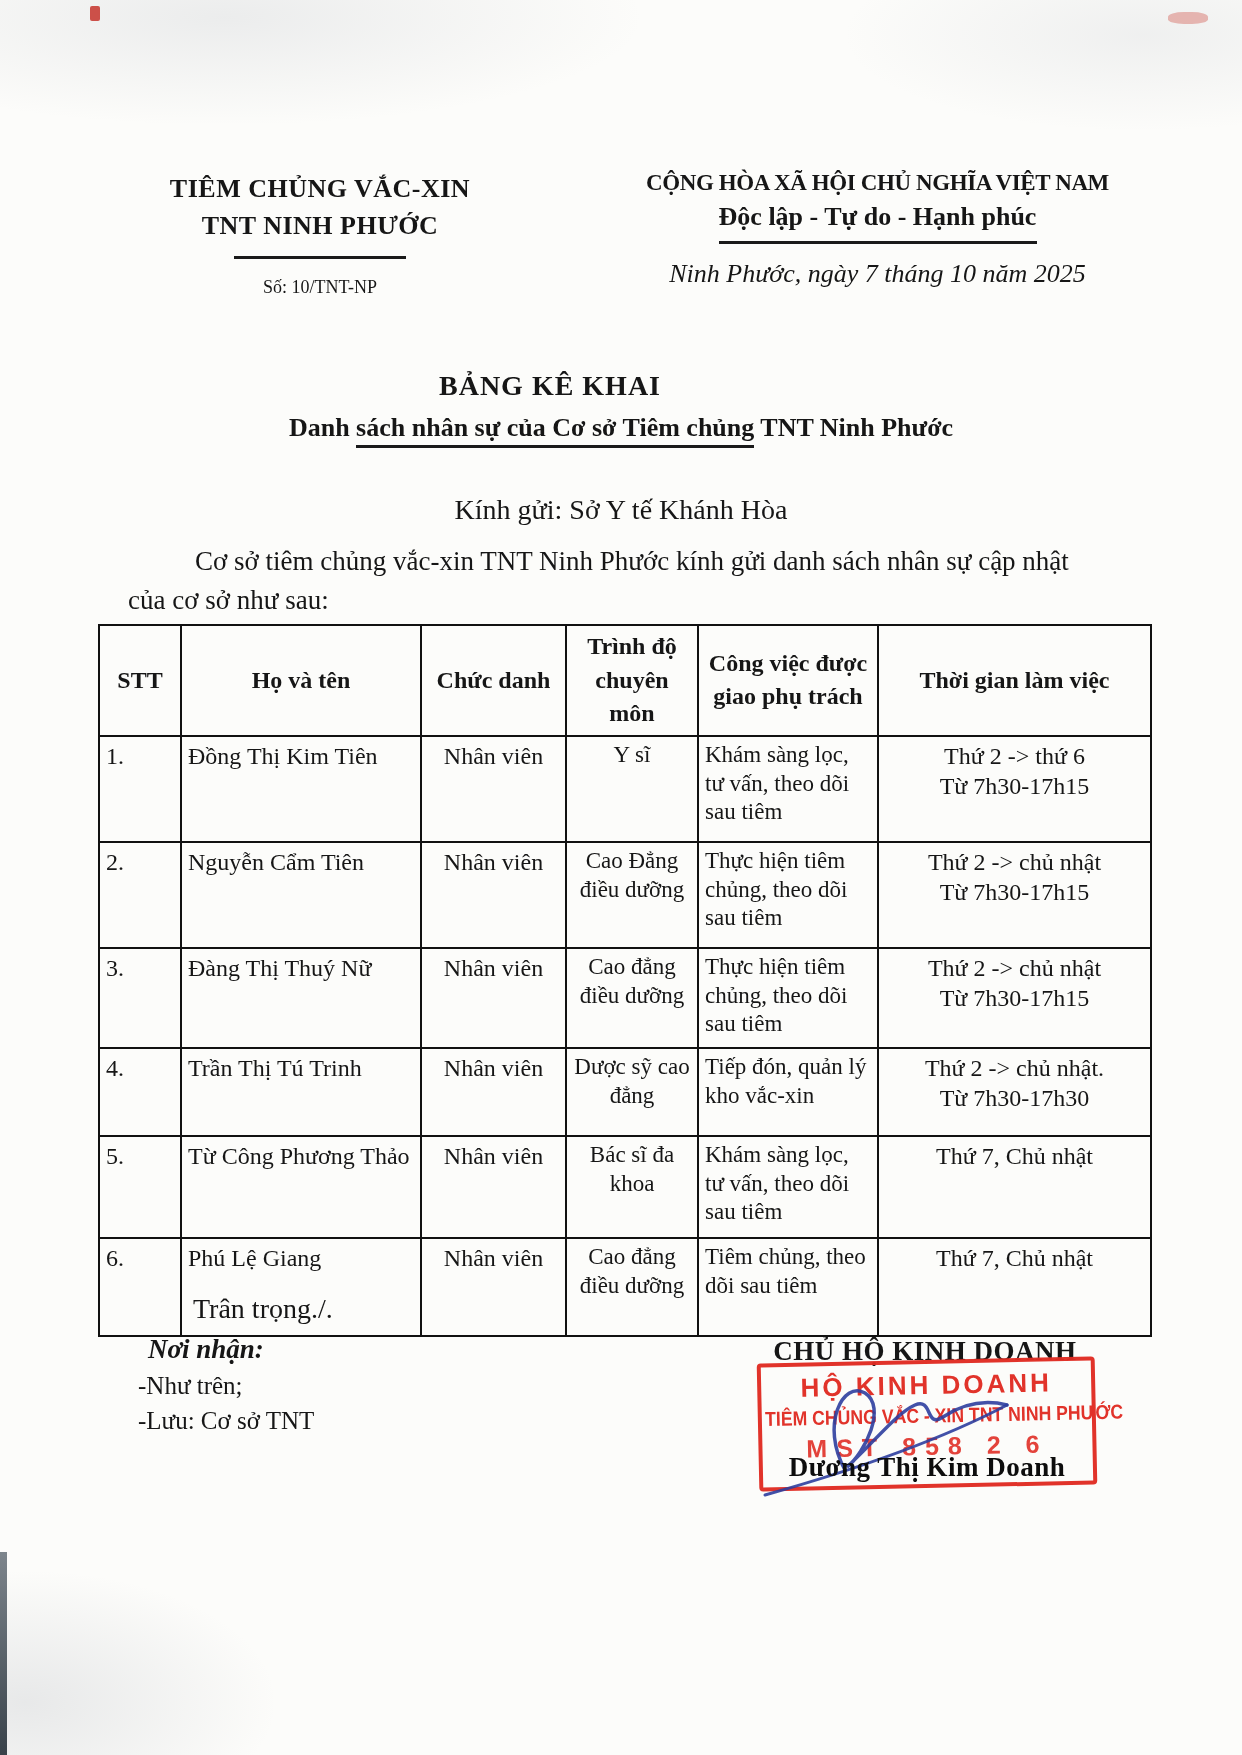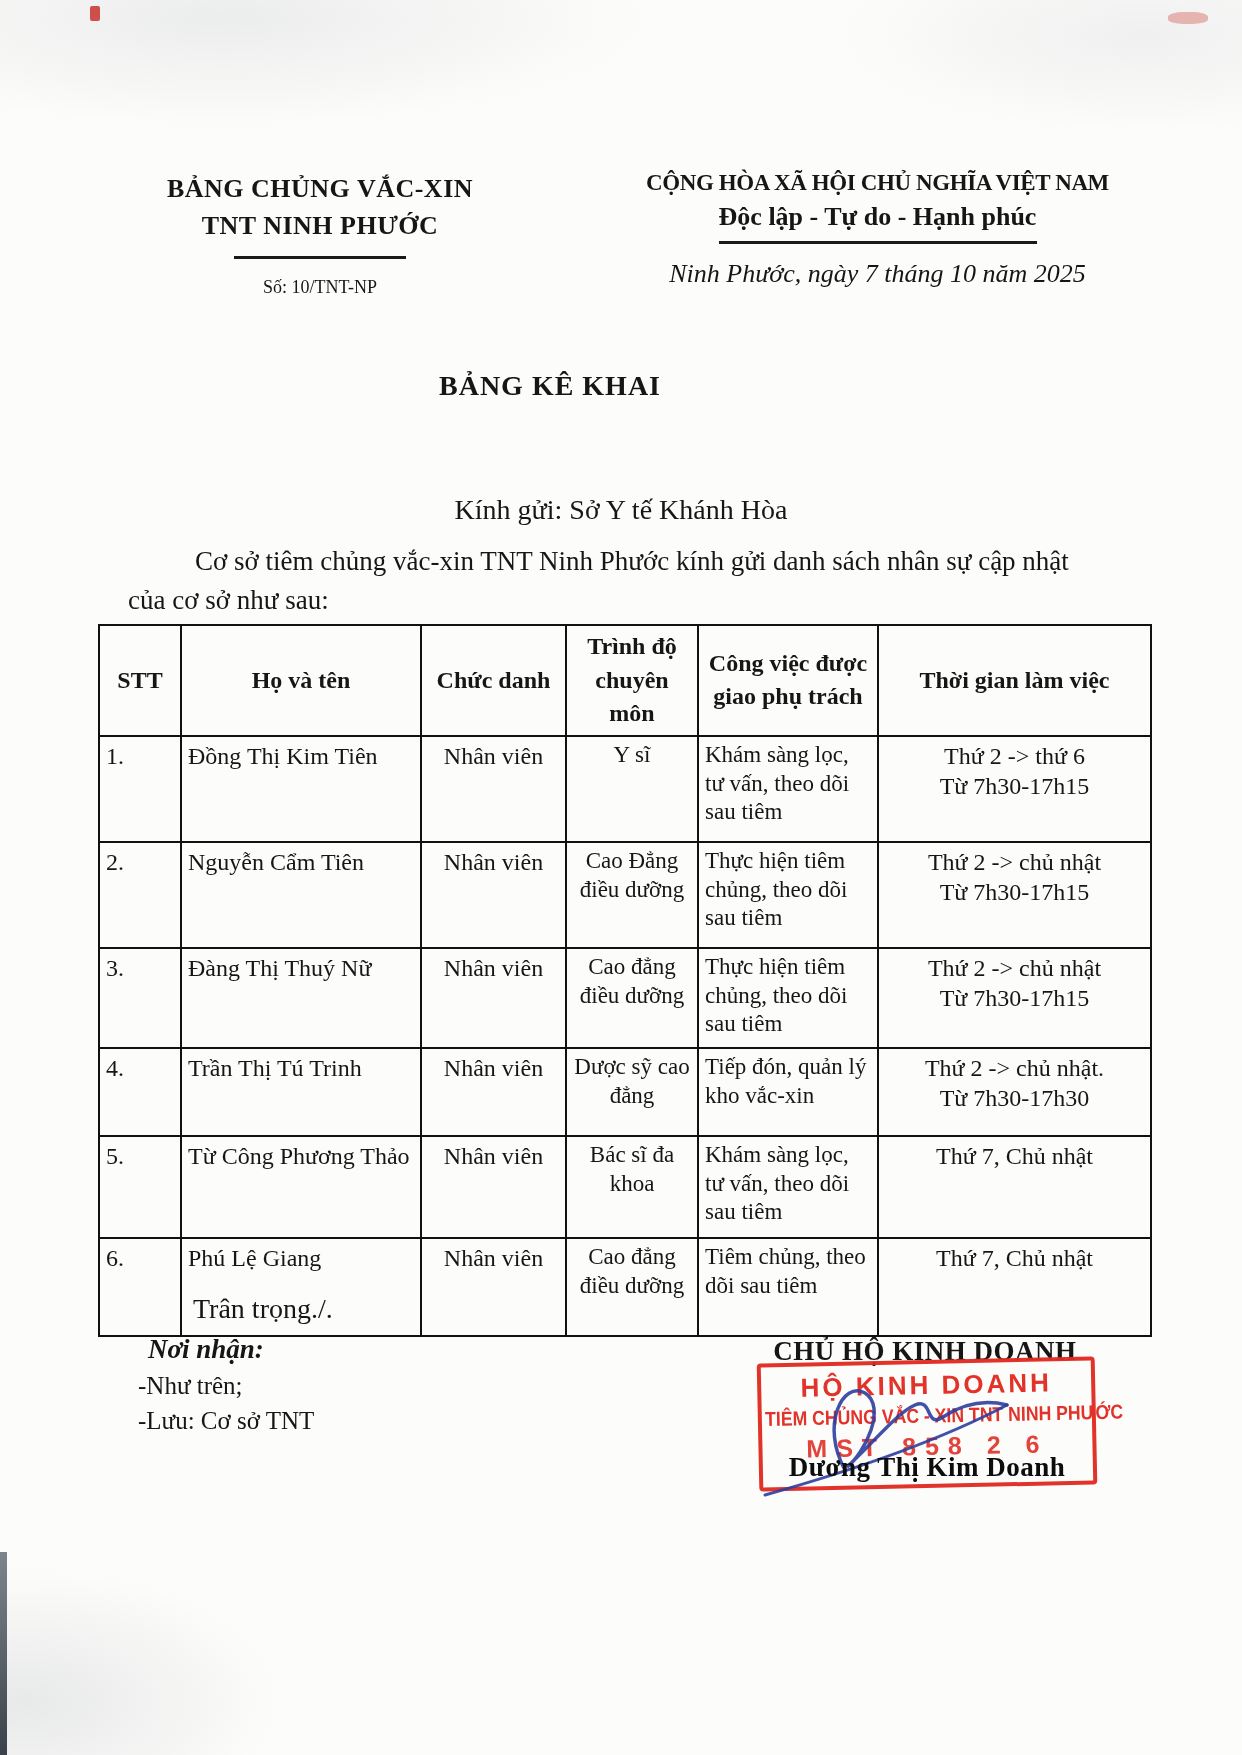--- a/index.html
+++ b/index.html
@@ -94,34 +94,37 @@
 </head>
 <body>
 
 <div class="page">
 
   <div class="abs art-dot"></div>
   <div class="abs art-smudge"></div>
   <div class="abs art-strip"></div>
 
   <div class="abs org-block center">
-    <div class="org-line">BẢNG CHỦNG VẮC-XIN</div>
+    <div class="org-line">TIÊM CHỦNG VẮC-XIN</div>
     <div class="org-line">TNT NINH PHƯỚC</div>
     <div class="org-underline"></div>
     <div class="org-number">Số: 10/TNT-NP</div>
   </div>
 
   <div class="abs nat-block center">
     <div class="nat-line1">CỘNG HÒA XÃ HỘI CHỦ NGHĨA VIỆT NAM</div>
     <div class="nat-line2">Độc lập - Tự do - Hạnh phúc</div>
     <div class="nat-underline"></div>
     <div class="nat-date">Ninh Phước, ngày 7 tháng 10 năm 2025</div>
   </div>
 
   <div class="abs doc-title center">BẢNG KÊ KHAI</div>
+  <div class="abs doc-subtitle center">
+    <span>Danh </span><span class="u">sách nhân sự của Cơ sở Tiêm chủng</span><span> TNT Ninh Phước</span>
+  </div>
   <div class="abs recipient center">Kính gửi: Sở Y tế Khánh Hòa</div>
   <div class="abs intro1">Cơ sở tiêm chủng vắc-xin TNT Ninh Phước kính gửi danh sách nhân sự cập nhật</div>
   <div class="abs intro2">của cơ sở  như sau:</div>
 
   <table class="roster">
     <colgroup>
         <col class="c1">
         <col class="c2">
         <col class="c3">
         <col class="c4">

